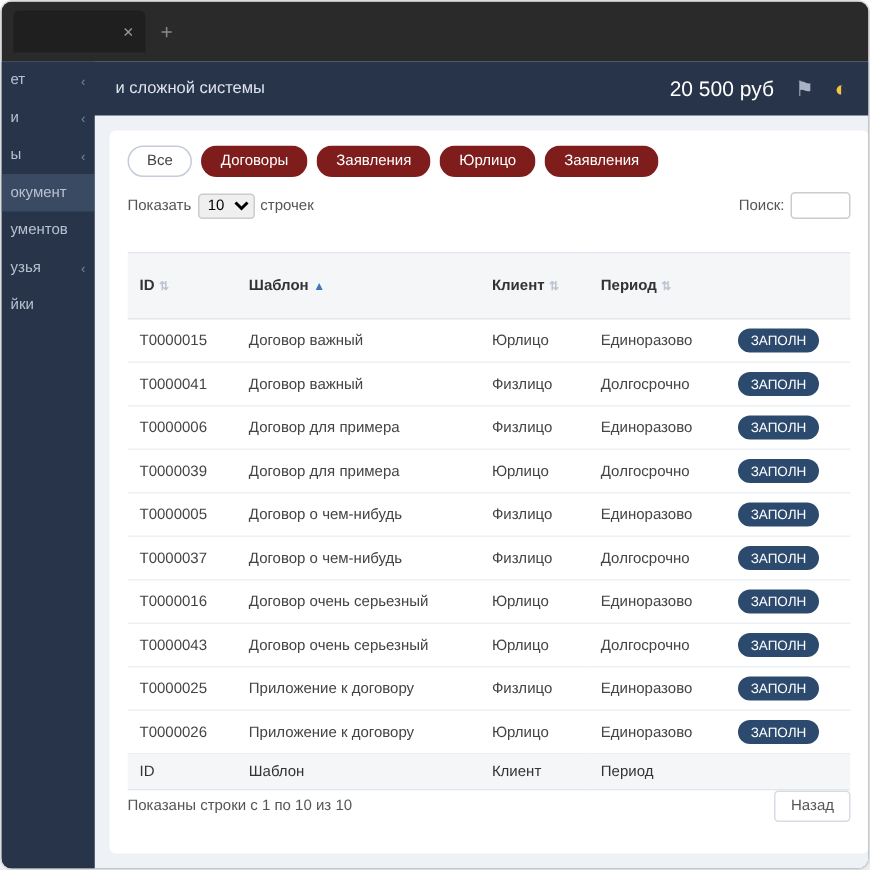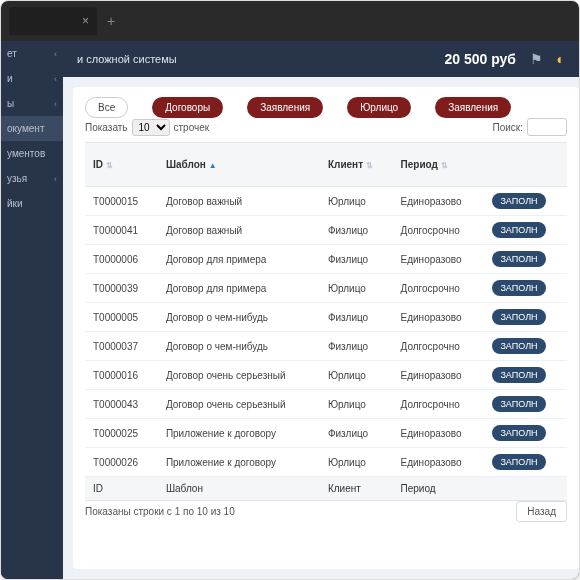--- a/index.html
+++ b/index.html
@@ -10,30 +10,30 @@
 .tab-close{color:#999;font-size:12px;cursor:pointer}
 .tab-plus{color:#888;font-size:14px;margin-left:10px}
 .app{display:flex;height:calc(100% - 40px);background:#273449}
 .sidebar{width:62px;background:#273449;color:#c7cdda;font-size:10px;overflow:hidden}
 .side-item{padding:7px 6px;display:flex;align-items:flex-end;justify-content:space-between;cursor:pointer;white-space:nowrap;color:#b9c1d0}
 .side-item.active{background:#394a62}
 .side-item .chev{font-size:9px;color:#7a8599}
 .main{flex:1;display:flex;flex-direction:column;overflow:hidden}
 .topbar{height:36px;background:#273449;color:#fff;display:flex;align-items:center;padding:0 14px;gap:14px}
 .brand{font-size:11px;color:#dde3ee;flex:1;white-space:nowrap;overflow:hidden}
-.balance{font-weight:bold;font-size:14px}
+.balance{font-weight:normal;font-size:14px}
 .top-icon{color:#aab3c5;font-size:14px}
 .bulb{color:#f5c542}
 .content{flex:1;background:#eef1f5;padding:10px 0 10px 10px;overflow:hidden}
 .panel{background:#fff;border-radius:4px;padding:10px 12px;height:100%;overflow:hidden}
-.filters{display:flex;gap:24px;}
+.filters{display:flex;gap:6px;margin-bottom:10px}
 .chip{padding:4px 12px;border-radius:12px;font-size:10px;cursor:pointer;border:1px solid transparent}
 .chip.outline{background:#fff;border:1px solid #c6cbda;color:#444}
 .chip.solid{background:#7f1d1d;color:#fff}
-.toolbar{display:flex;align-items:center;font-size:10px;color:#555;margin-bottom:6px;gap:14px}
+.toolbar{display:flex;align-items:center;font-size:10px;color:#555;margin-bottom:22px;gap:14px}
 .toolbar .len-sel{display:flex;align-items:center;gap:4px}
 .toolbar select{font-size:10px;border:1px solid #ccc;border-radius:3px;padding:1px 2px}
 .toolbar .search{margin-left:auto;display:flex;align-items:center;gap:4px}
 .toolbar input{border:1px solid #ccc;border-radius:3px;height:18px;width:40px;font-size:10px;padding:0 3px}
 table{width:100%;border-collapse:collapse;font-size:10px}
 thead th{background:#f5f6f8;padding:16px 8px;text-align:left;color:#333;border-top:1px solid #e3e6eb;border-bottom:1px solid #e3e6eb;white-space:nowrap}
 thead th .sort{color:#bcc3d1;font-size:8px;margin-left:3px}
 thead th.sorted .sort{color:#3d78b8}
 tbody td{padding:6px 8px;border-bottom:1px solid #edf0f4;color:#444;white-space:nowrap}
 tfoot th{background:#f5f6f8;padding:6px 8px;text-align:left;color:#333;border-top:1px solid #e3e6eb;border-bottom:1px solid #e3e6eb;font-weight:normal}

